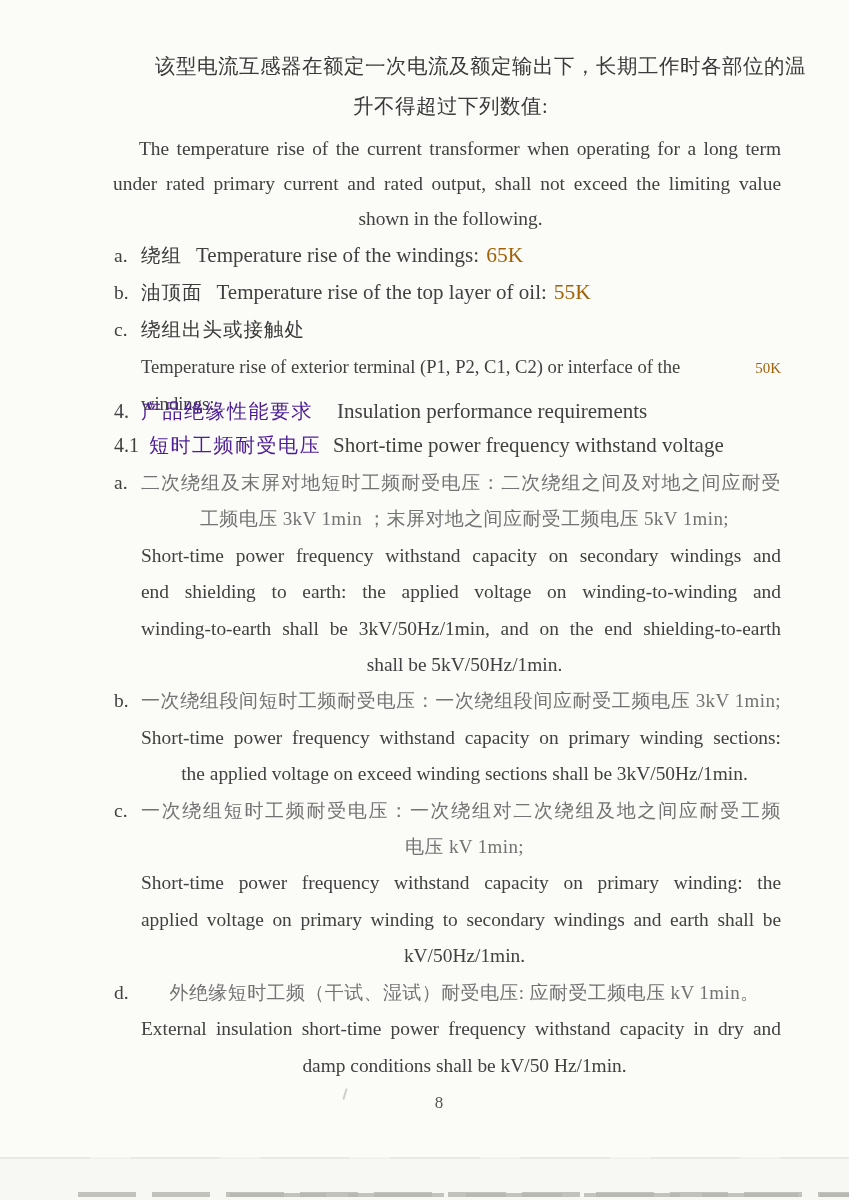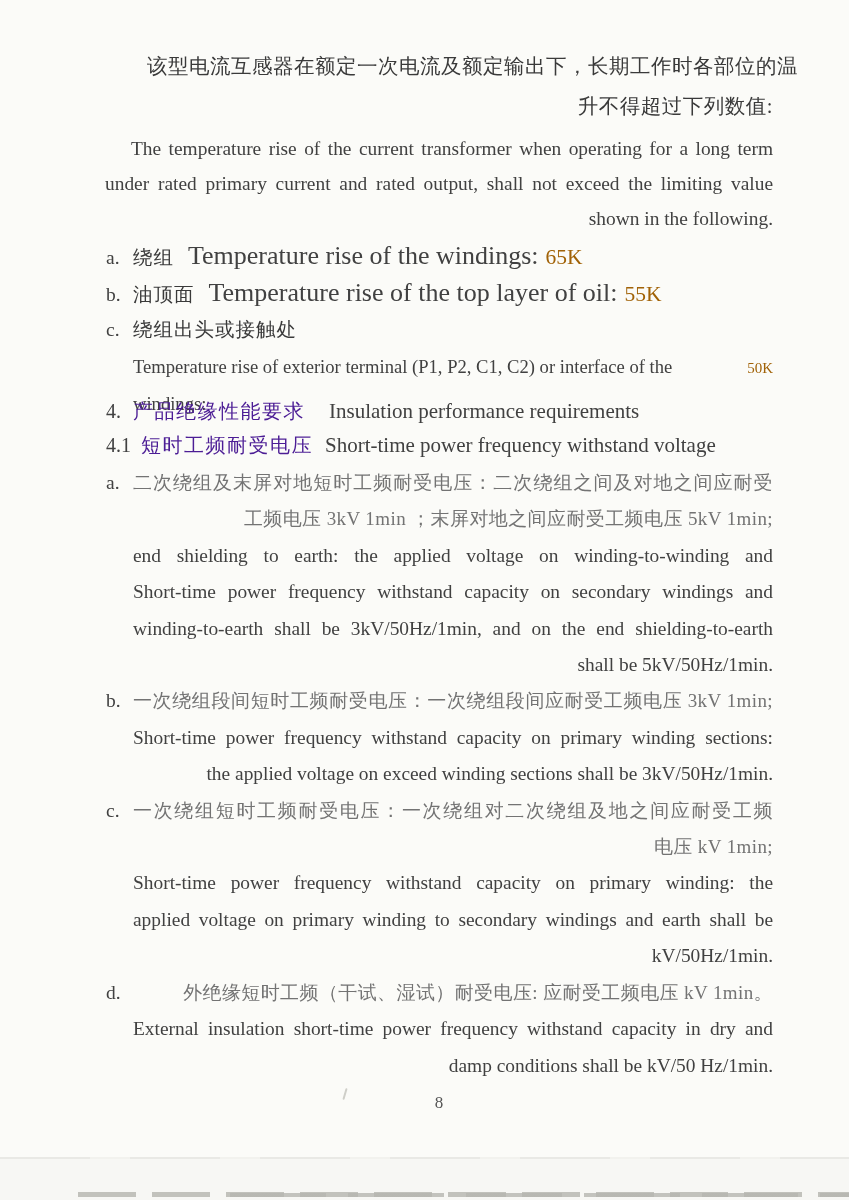--- a/index.html
+++ b/index.html
@@ -3,37 +3,37 @@
 <meta charset="utf-8">
 <style>
   html,body{margin:0;padding:0;}
   body{
     width:849px;height:1200px;position:relative;overflow:hidden;
     background:#fbfbf8;
     font-family:"Liberation Serif","DejaVu Serif",serif;
     color:#414141;
   }
   .sheet{position:absolute;inset:0;}
-  .content{position:absolute;left:105px;top:46px;width:668px;}
+  .content{position:absolute;left:113px;top:46px;width:668px;}
   .line{white-space:nowrap;}
   .j{text-align:justify;text-align-last:justify;}
-  .last{text-align:right;margin-left:7px;}
+  .last{text-align:center;margin-left:7px;}
   .ind2{text-indent:42px;}
   .ind1{text-indent:26px;}
 
   
   .intro-zh{font-size:20.5px;line-height:40px;color:#3a3a3a;letter-spacing:.5px;}
   .intro-en{margin-top:5px;font-size:19.4px;line-height:35px;}
 
   
   .temp-list{margin-top:1px;}
   .trow{display:flex;align-items:baseline;height:37px;line-height:37px;margin-left:1px;}
   .lbl{width:27px;flex:none;font-size:19.5px;}
   .tzh{font-size:19.5px;color:#3a3a3a;letter-spacing:1px;margin-right:14px;}
-  .ten{font-size:26px;}
+  .ten{font-size:21px;}
   .tval{font-size:21.5px;margin-left:7px;color:#a16207;}
   .trow.cont{padding-left:27px;}
   .trow.cont .ten{font-size:18.6px;}
   .trow.cont .tval{font-size:15px;}
 
   
   .heading{display:flex;align-items:baseline;line-height:34px;margin-top:9px;margin-left:1px;}
   .hnum{width:27px;flex:none;font-size:20px;}
   .h41 .hnum{width:35px;}
   .hzh{font-size:20px;color:#4c1d95;letter-spacing:1.5px;}
@@ -117,22 +117,22 @@
       <span class="hen">Short-time power frequency withstand voltage</span>
     </div>
 
     <section class="witems">
 
       <div class="witem">
         <div class="wlabel">a.</div>
         <div class="wbody">
           <div class="line zh j">二次绕组及末屏对地短时工频耐受电压：二次绕组之间及对地之间应耐受</div>
           <div class="line zh last">工频电压 3kV 1min ；末屏对地之间应耐受工频电压 5kV 1min;</div>
+          <div class="line en j">Short-time power frequency withstand capacity on secondary windings and</div>
           <div class="line en j">end shielding to earth: the applied voltage on winding-to-winding and</div>
-          <div class="line en j">Short-time power frequency withstand capacity on secondary windings and</div>
           <div class="line en j">winding-to-earth shall be 3kV/50Hz/1min, and on the end shielding-to-earth</div>
           <div class="line en last">shall be 5kV/50Hz/1min.</div>
         </div>
       </div>
 
       <div class="witem">
         <div class="wlabel">b.</div>
         <div class="wbody">
           <div class="line zh j">一次绕组段间短时工频耐受电压：一次绕组段间应耐受工频电压 3kV 1min;</div>
           <div class="line en j">Short-time power frequency withstand capacity on primary winding sections:</div>

